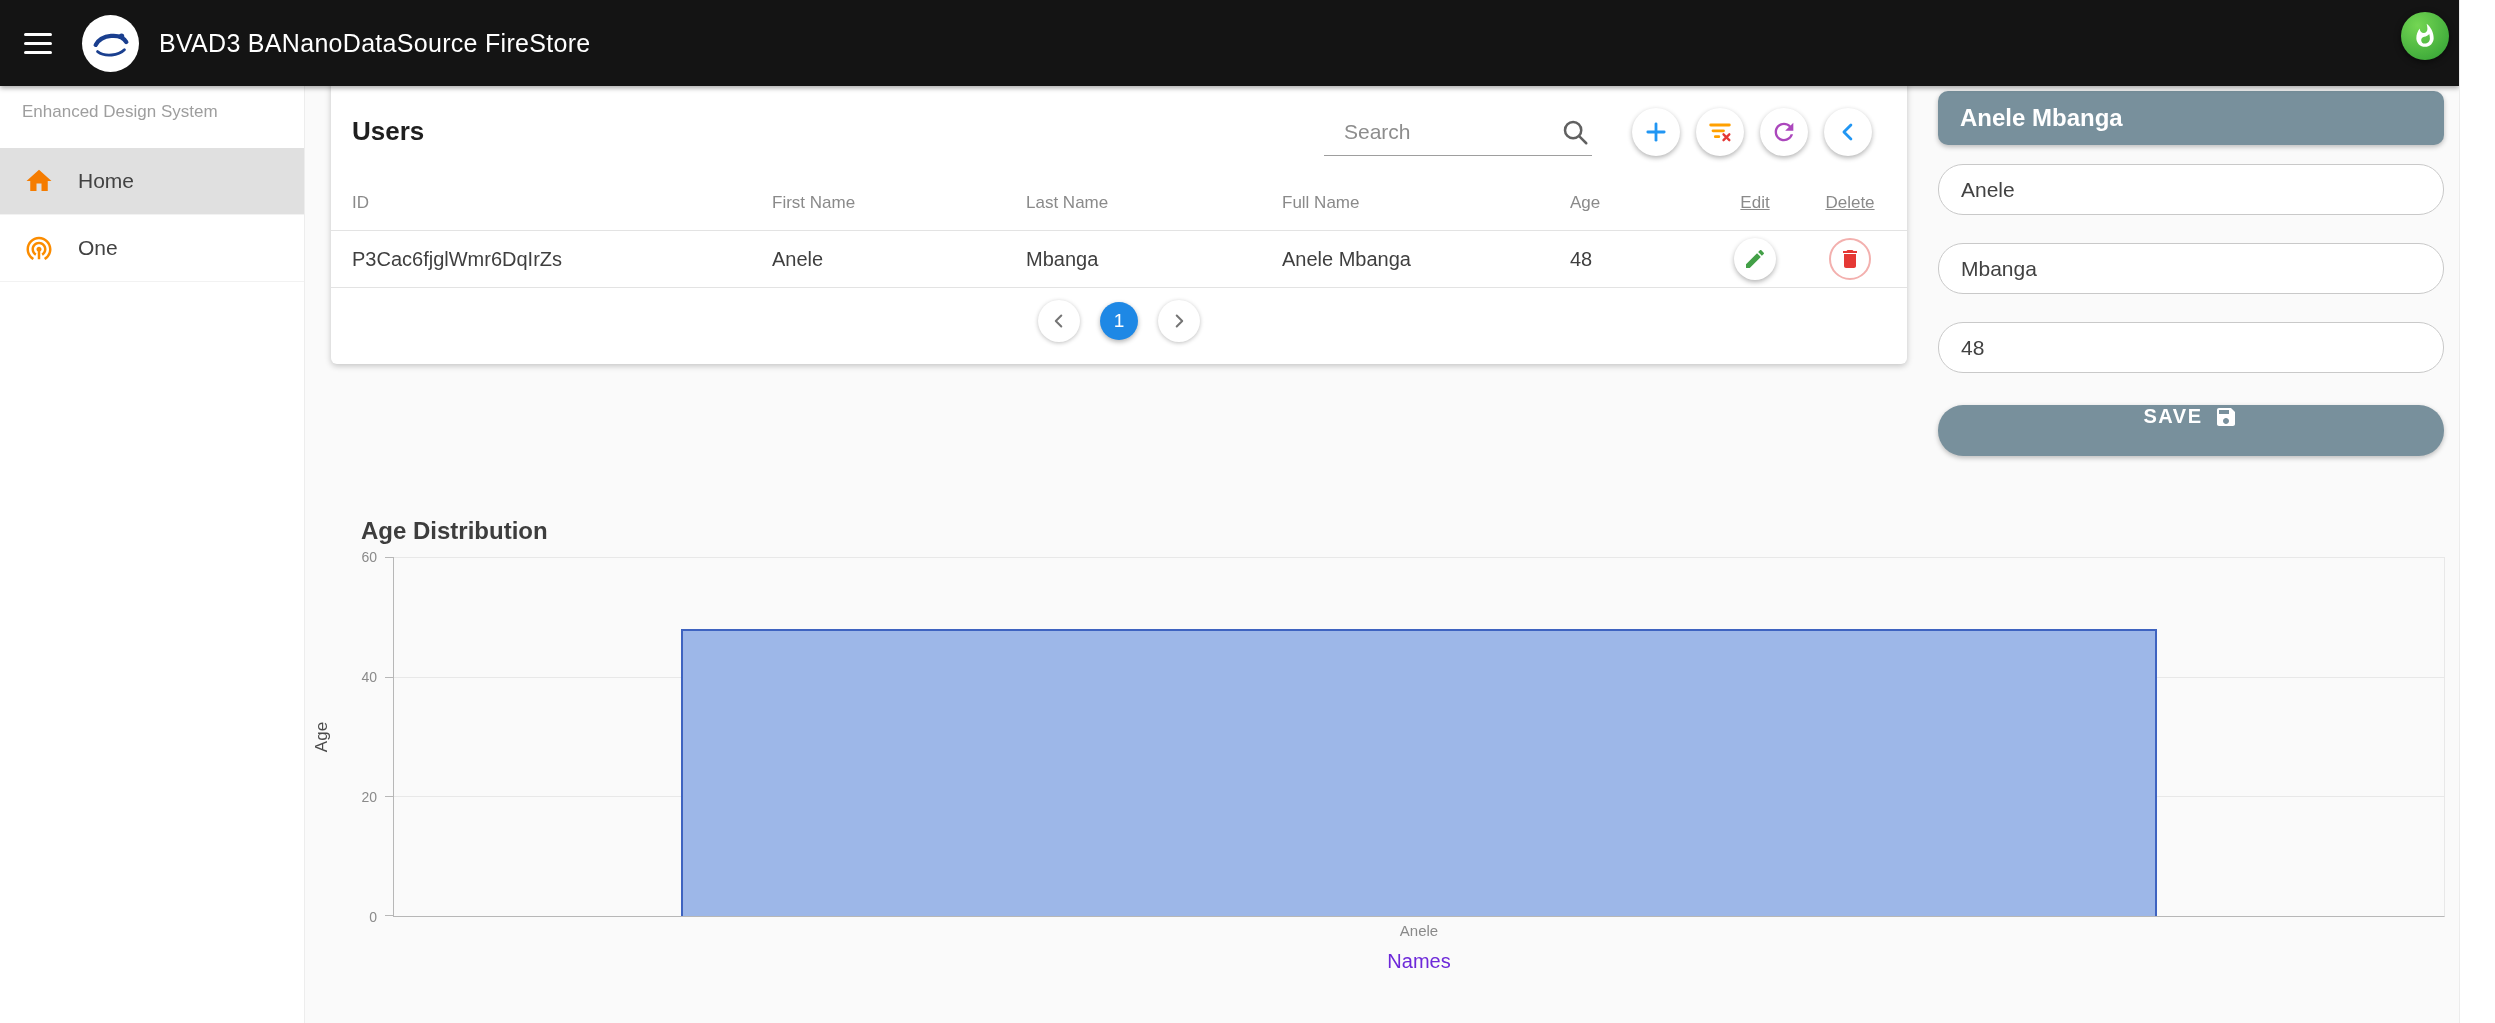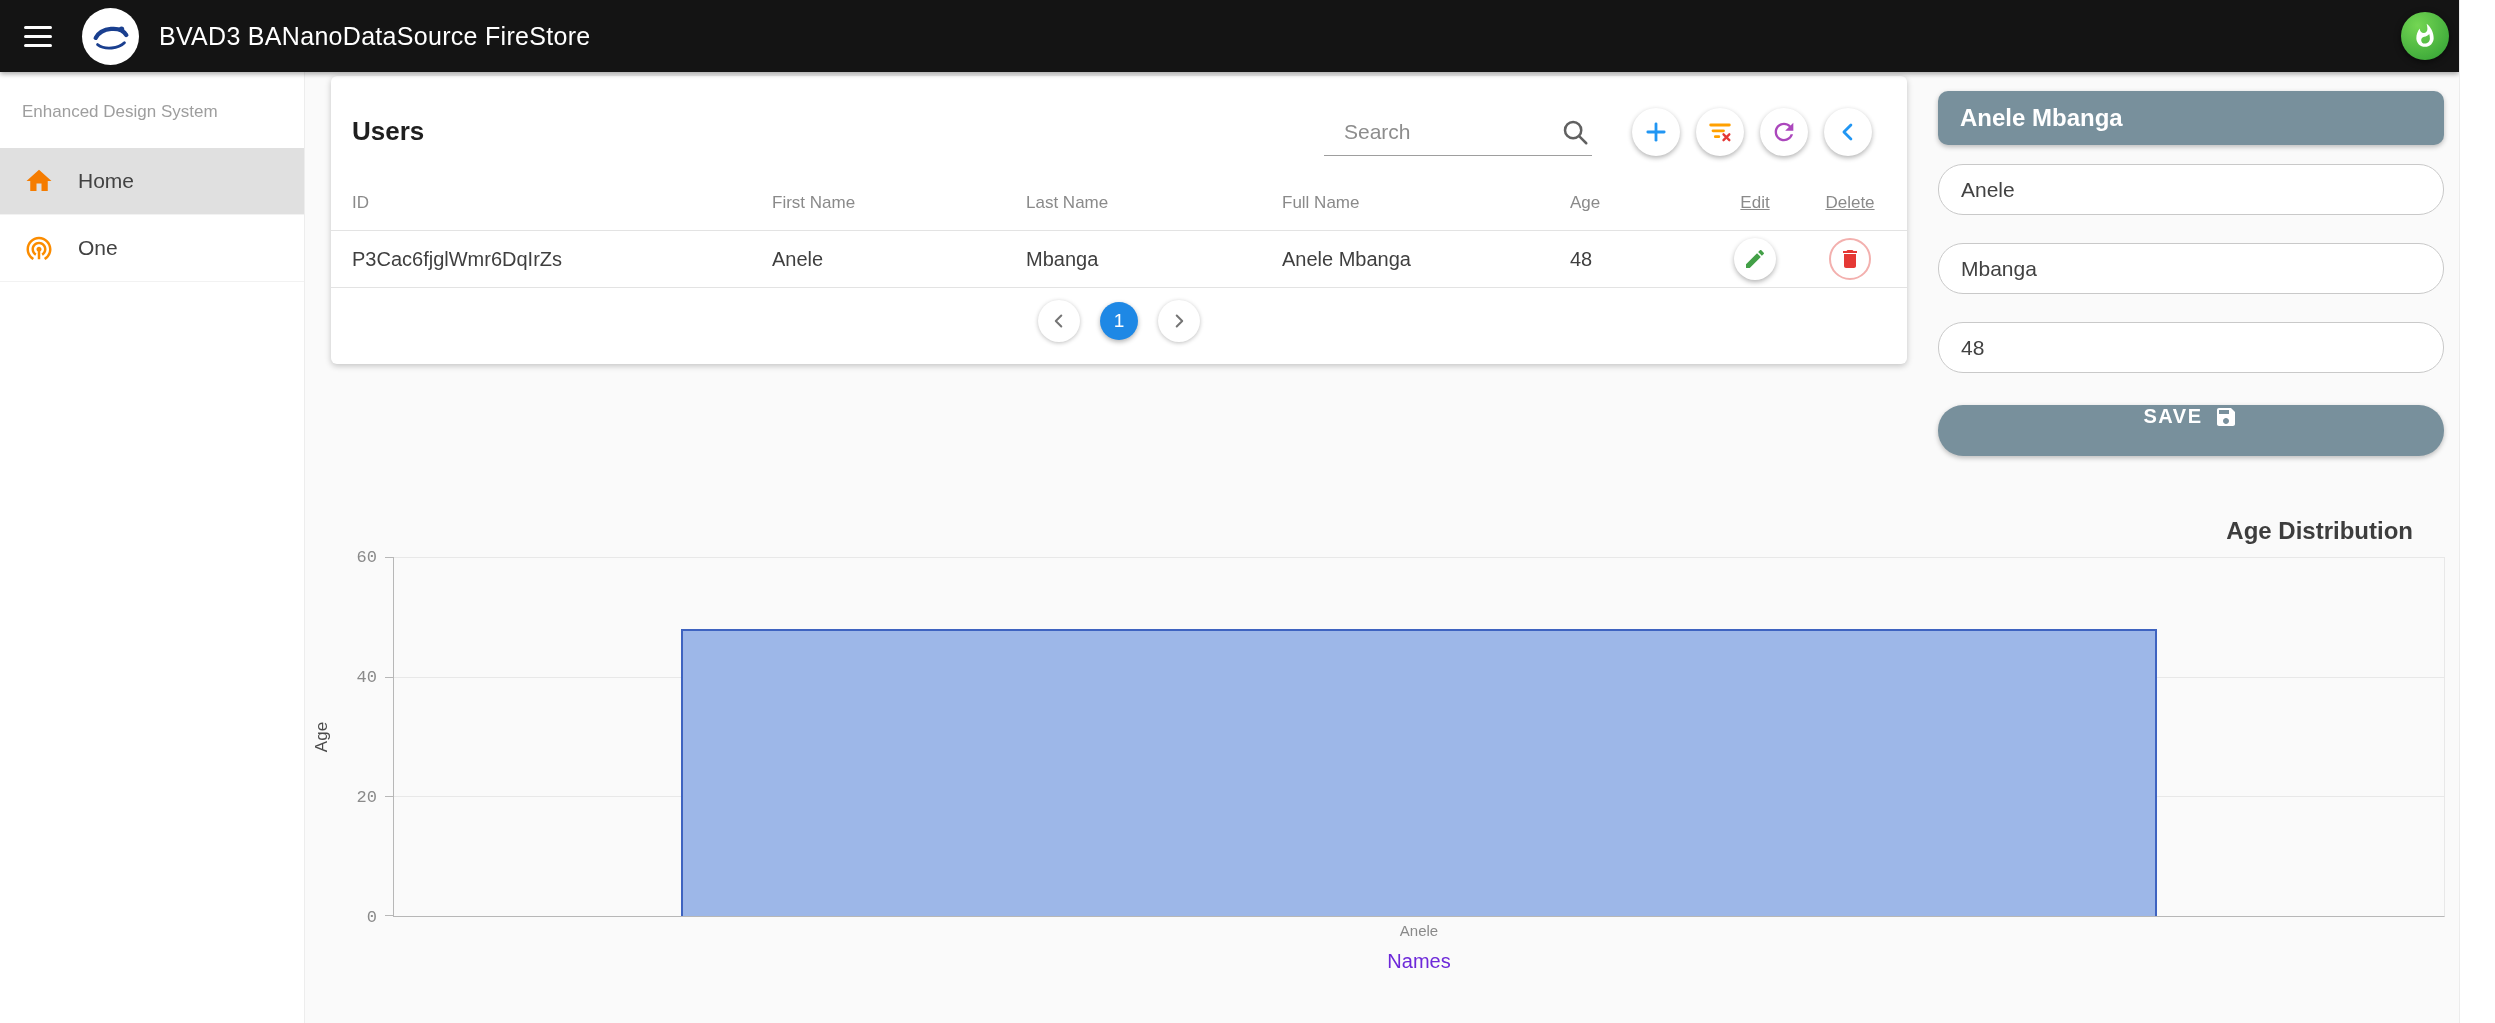--- a/index.html
+++ b/index.html
@@ -3,21 +3,21 @@
 <meta charset="utf-8">
 <style>
   * { margin:0; padding:0; box-sizing:border-box; }
   html,body { width:2495px; height:1023px; }
   body {
     position:relative; background:#fafafa; overflow:hidden;
     font-family:"Liberation Sans", sans-serif; color:#333;
   }
 
   
-  .app-bar { position:absolute; left:0; top:0; width:2459px; height:72px;
+  .app-bar { position:absolute; left:0; top:0; width:2459px; height:86px;
     background:#141414; display:flex; align-items:center; z-index:6;
     box-shadow:0 2px 5px rgba(0,0,0,.35); }
   .hamburger { margin-left:24px; width:42px; height:42px; display:flex;
     flex-direction:column; justify-content:center; gap:6px; cursor:pointer; }
   .hamburger span { width:28px; height:3px; background:#fff; border-radius:2px; }
   .logo { margin-left:16px; width:57px; height:57px; border-radius:50%;
     background:#fff; display:flex; align-items:center; justify-content:center;
     overflow:hidden; }
   .app-title { margin-left:20px; color:#fff; font-size:25px; letter-spacing:.3px; }
   .fab { position:absolute; left:2401px; top:12px; width:48px; height:48px;
@@ -91,29 +91,29 @@
   .mt19 { margin-top:19px; } .mt28 { margin-top:28px; }
   .save-btn { margin-top:32px; width:100%; height:51px; border:none;
     border-radius:25px; background:#78909c; color:#fff; font-size:20px;
     font-weight:bold; letter-spacing:1.5px; display:flex; align-items:flex-start;
     justify-content:center; gap:12px; cursor:pointer;
     box-shadow:0 2px 5px rgba(0,0,0,.25); }
   .save-btn svg { width:24px; height:24px; }
 
   
   .chart-title { position:absolute; left:361px; top:517px; width:2052px;
-    text-align:right; font-size:24px; font-weight:bold; color:#3d3d3d; }
+    text-align:left; font-size:24px; font-weight:bold; color:#3d3d3d; }
   .chart-plot { position:absolute; left:393px; top:557px; width:2052px;
     height:360px; border-left:1px solid #b7b7b7; border-bottom:1px solid #b7b7b7;
     border-right:1px solid #e8e8e8; }
   .gridline { position:absolute; left:0; right:0; height:1px; background:#e8e8e8; }
   .ymark { position:absolute; left:-9px; width:8px; height:1px; background:#b7b7b7; }
   .chart-yaxis { position:absolute; left:333px; top:557px; width:52px; height:360px; }
   .ytick { position:absolute; right:8px; transform:translateY(50%);
-    font-size:17px; color:#8a8a8a;font-family:Liberation Mono, monospace; }
+    font-size:14px; color:#8a8a8a; }
   .bar { position:absolute; bottom:0; border-style:solid;
     border-width:2px 2px 0 2px; }
   .chart-xaxis { position:absolute; left:393px; top:922px; width:2052px; height:22px; }
   .xtick { position:absolute; top:0; text-align:center; font-size:15px; color:#8a8a8a; }
   .chart-xlabel { position:absolute; left:393px; top:950px; width:2052px;
     text-align:center; font-size:20px; color:#6d28d9; }
   .chart-ylabel { position:absolute; left:322px; top:737px;
     transform:translate(-50%,-50%) rotate(-90deg); font-size:17px; color:#4a4a4a; }
 </style>
 </head>

